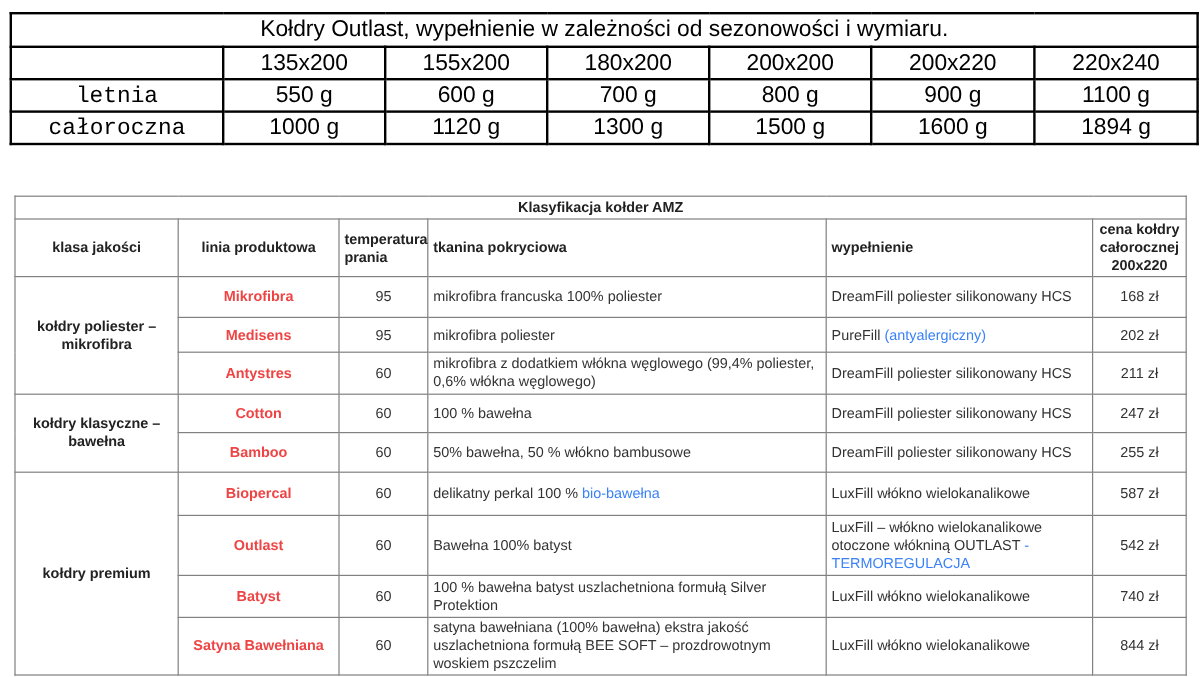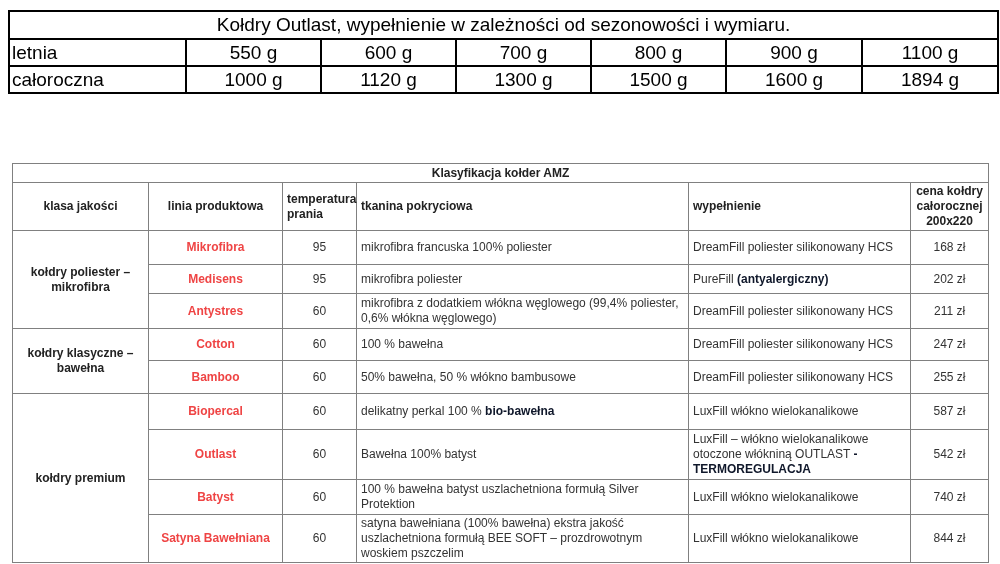--- a/index.html
+++ b/index.html
@@ -18,21 +18,21 @@
   }
   .t1 td {
     border: 2px solid #000;
     text-align: center;
     padding: 0 2px;
     white-space: nowrap;
     overflow: hidden;
   }
   .t1 .t1-title { height: 26px; }
   .t1 .t1-head td, .t1 .t1-row td { height: 25px; }
-  .t1 .rlabel { text-align: left; padding-right: 2px; }
+  .t1 .rlabel { text-align: center; padding-right: 2px; font-family: Liberation Mono, monospace; }
 
   
   .t2 {
     left: 12px; top: 163px; width: 976px;
     font-size: 12px; color: #333;
   }
   .t2 td {
     border: 1px solid #808080;
     padding: 1px 4px;
     vertical-align: middle;
@@ -40,38 +40,47 @@
     margin-left: 22px;
   }
   .t2 .t2-title {
     font-weight: bold; text-align: center; height: 16px; color: #222;
   }
   .t2 .hdr { font-weight: bold; color: #222; }
   .t2 .c { text-align: center; }
   .t2 .l { text-align: left; }
   .t2 .grp { font-weight: bold; text-align: center; color: #222; }
   .t2 .line { font-weight: bold; text-align: center; color: #ef4444; }
-  .t2 b { font-weight: bold; color: #0f172a; text-align: center; }
+  .t2 b { font-weight: normal; color: #3b82f6; text-align: center; }
 </style>
 </head>
 <body>
 
 <table class="t1">
   <colgroup>
     <col style="width:177px">
       <col style="width:135px">
       <col style="width:135px">
     <col style="width:135px">
       <col style="width:135px">
       <col style="width:136px">
       <col style="width:136px">
   </colgroup>
   <tbody>
       <tr>
     <td colspan="7" class="t1-title">Kołdry Outlast,  wypełnienie w zależności od sezonowości i wymiaru.</td>
+  </tr>
+  <tr class="t1-head">
+    <td class="rlabel"></td>
+    <td>135x200</td>
+    <td>155x200</td>
+    <td>180x200</td>
+    <td>200x200</td>
+    <td>200x220</td>
+    <td>220x240</td>
   </tr>
   <tr class="t1-row">
     <td class="rlabel">letnia</td>
     <td>550 g</td>
     <td>600 g</td>
     <td>700 g</td>
     <td>800 g</td>
     <td>900 g</td>
     <td>1100 g</td>
   </tr>

